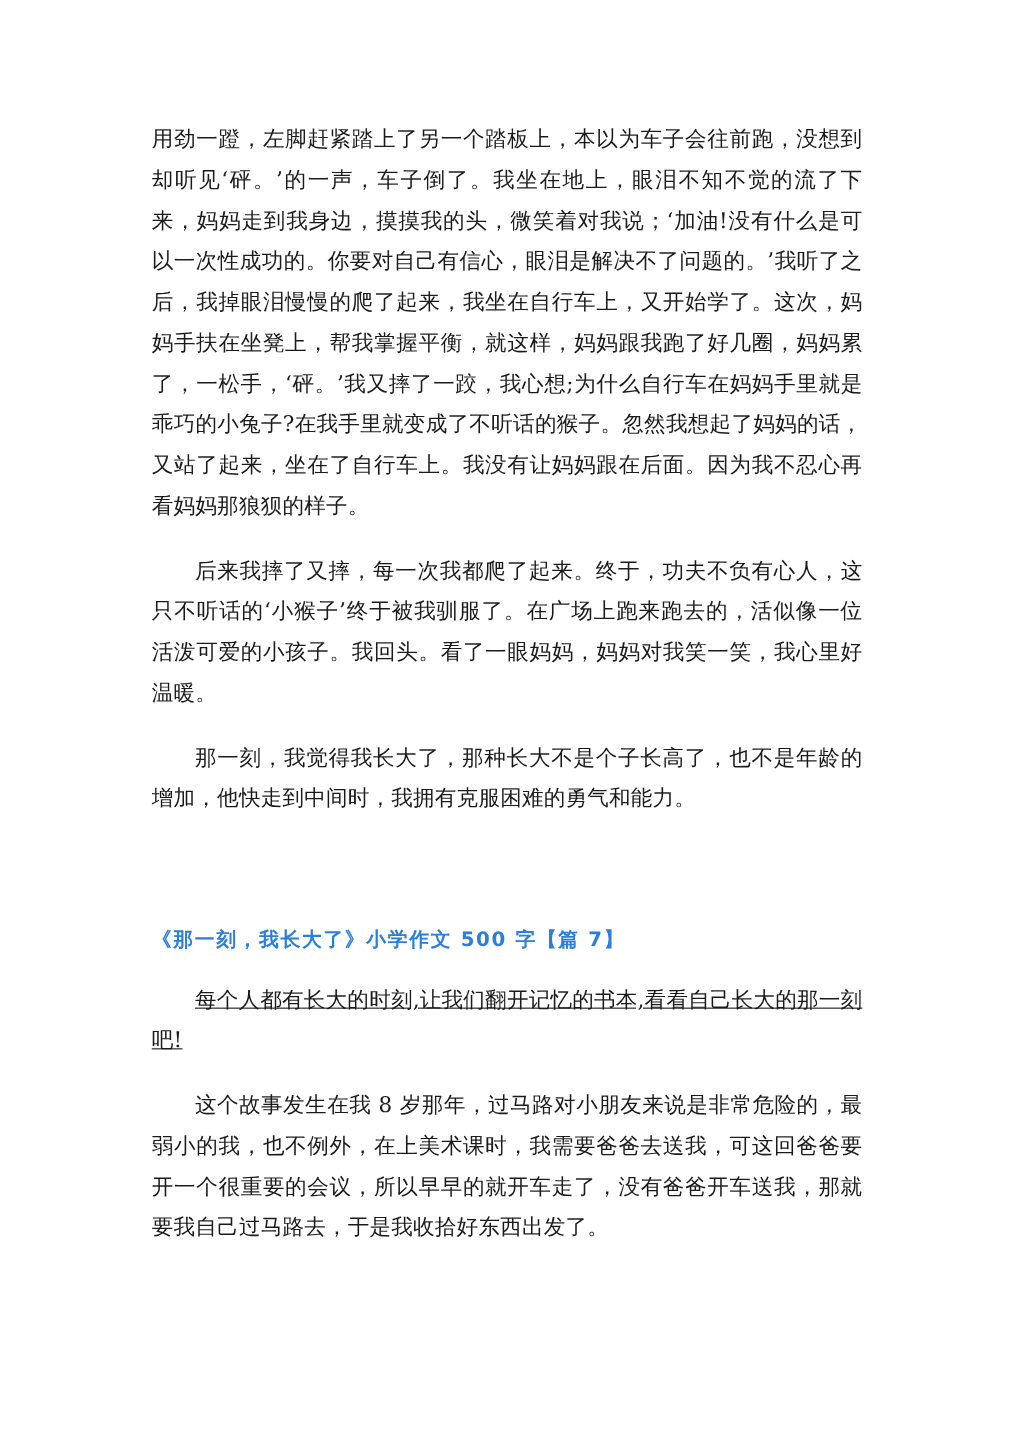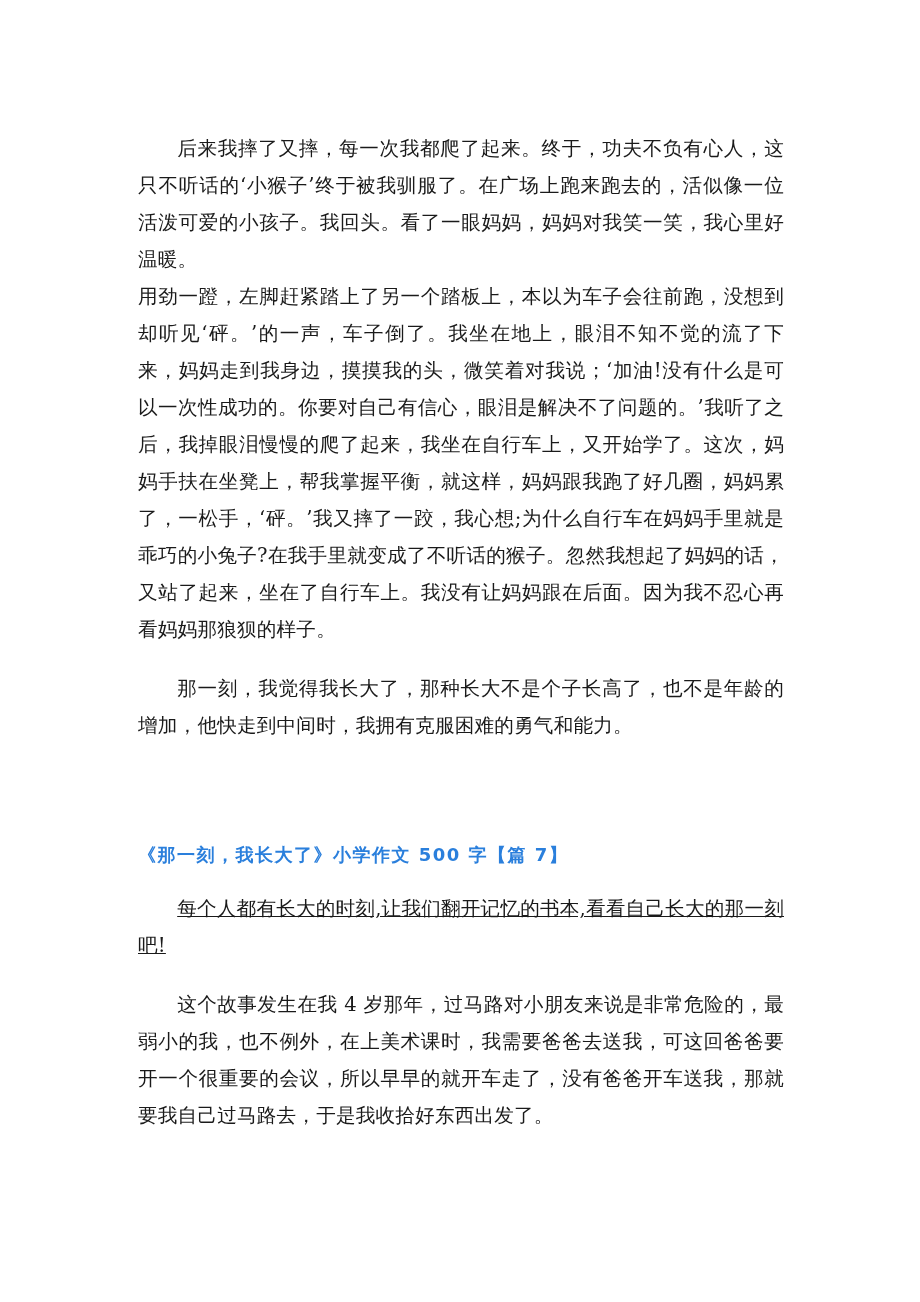--- a/index.html
+++ b/index.html
@@ -50,28 +50,28 @@
     .heading-gap {
       margin-top: 20px;
       text-decoration: underline;
     }
   </style>
 </head>
 <body>
 
 <div class="page">
 
+  <p class="para">用劲一蹬，左脚赶紧踏上了另一个踏板上，本以为车子会往前跑，没想到却听见‘砰。’的一声，车子倒了。我坐在地上，眼泪不知不觉的流了下来，妈妈走到我身边，摸摸我的头，微笑着对我说；‘加油!没有什么是可以一次性成功的。你要对自己有信心，眼泪是解决不了问题的。’我听了之后，我掉眼泪慢慢的爬了起来，我坐在自行车上，又开始学了。这次，妈妈手扶在坐凳上，帮我掌握平衡，就这样，妈妈跟我跑了好几圈，妈妈累了，一松手，‘砰。’我又摔了一跤，我心想;为什么自行车在妈妈手里就是乖巧的小兔子?在我手里就变成了不听话的猴子。忽然我想起了妈妈的话，又站了起来，坐在了自行车上。我没有让妈妈跟在后面。因为我不忍心再看妈妈那狼狈的样子。</p>
+
   <p class="para indent gap">后来我摔了又摔，每一次我都爬了起来。终于，功夫不负有心人，这只不听话的‘小猴子’终于被我驯服了。在广场上跑来跑去的，活似像一位活泼可爱的小孩子。我回头。看了一眼妈妈，妈妈对我笑一笑，我心里好温暖。</p>
-
-  <p class="para">用劲一蹬，左脚赶紧踏上了另一个踏板上，本以为车子会往前跑，没想到却听见‘砰。’的一声，车子倒了。我坐在地上，眼泪不知不觉的流了下来，妈妈走到我身边，摸摸我的头，微笑着对我说；‘加油!没有什么是可以一次性成功的。你要对自己有信心，眼泪是解决不了问题的。’我听了之后，我掉眼泪慢慢的爬了起来，我坐在自行车上，又开始学了。这次，妈妈手扶在坐凳上，帮我掌握平衡，就这样，妈妈跟我跑了好几圈，妈妈累了，一松手，‘砰。’我又摔了一跤，我心想;为什么自行车在妈妈手里就是乖巧的小兔子?在我手里就变成了不听话的猴子。忽然我想起了妈妈的话，又站了起来，坐在了自行车上。我没有让妈妈跟在后面。因为我不忍心再看妈妈那狼狈的样子。</p>
 
   <p class="para indent gap">那一刻，我觉得我长大了，那种长大不是个子长高了，也不是年龄的增加，他快走到中间时，我拥有克服困难的勇气和能力。</p>
 
   <div class="section-gap"></div>
 
   <h2 class="heading">《那一刻，我长大了》小学作文 500 字【篇 7】</h2>
 
   <p class="para indent heading-gap">每个人都有长大的时刻,让我们翻开记忆的书本,看看自己长大的那一刻吧!</p>
 
-  <p class="para indent gap">这个故事发生在我 4 岁那年，过马路对小朋友来说是非常危险的，最弱小的我，也不例外，在上美术课时，我需要爸爸去送我，可这回爸爸要开一个很重要的会议，所以早早的就开车走了，没有爸爸开车送我，那就要我自己过马路去，于是我收拾好东西出发了。</p>
+  <p class="para indent gap">这个故事发生在我 8 岁那年，过马路对小朋友来说是非常危险的，最弱小的我，也不例外，在上美术课时，我需要爸爸去送我，可这回爸爸要开一个很重要的会议，所以早早的就开车走了，没有爸爸开车送我，那就要我自己过马路去，于是我收拾好东西出发了。</p>
 
 
 </div>
 
 </body></html>

